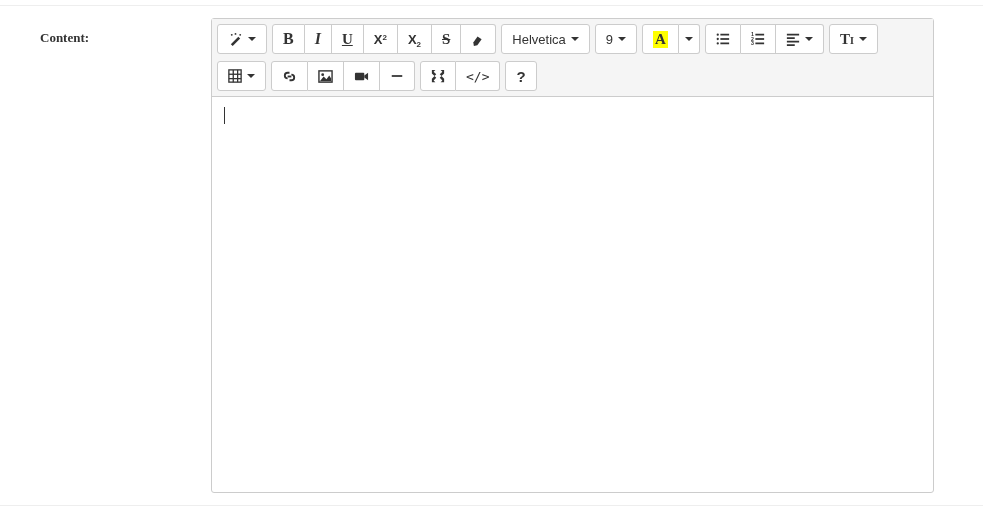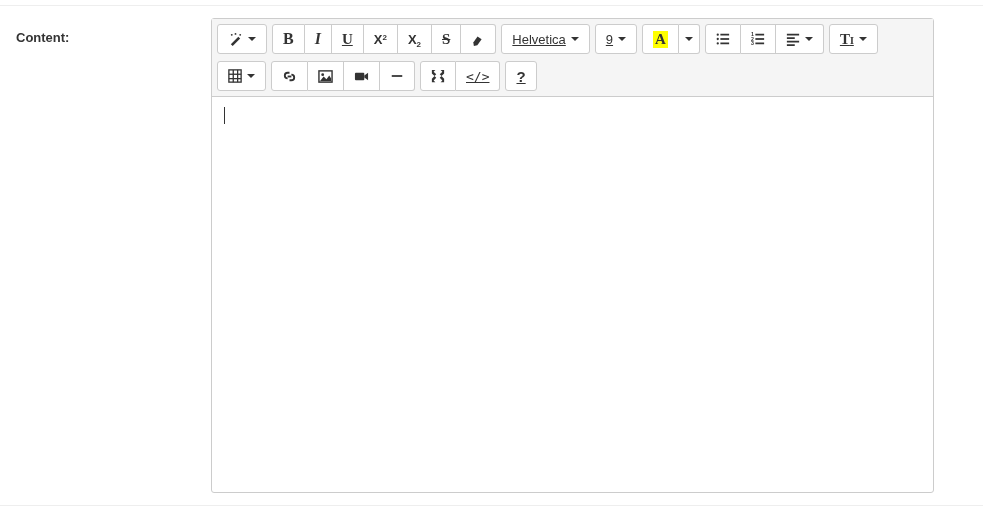--- a/index.html
+++ b/index.html
@@ -14,22 +14,23 @@
 }
 .form-row {
   display: flex;
   border-top: 1px solid #eee;
   border-bottom: 1px solid #eee;
   padding: 12px 0;
   margin-top: 5px;
 }
 .label-col {
   width: 211px;
-  padding-left: 16px;
+  padding-left: 40px;
   padding-top: 10px;
+  font-family: Liberation Serif, serif;
 }
 .form-label {
   font-weight: bold;
   font-size: 13px;
   color: #333;
 }
 .editor-col {
   width: 723px;
 }
 .editor-wrap {
@@ -55,21 +56,21 @@
   background: #fff;
   border: 1px solid #ccc;
   padding: 5px 10px;
   font-size: 13px;
   cursor: pointer;
   color: #333;
   min-height: 30px;
 }
 .btn-group .btn + .btn { border-left: 0; }
 .btn-group .btn:first-child { border-top-left-radius: 3px; border-bottom-left-radius: 3px; }
-.btn-group .btn:last-child  { border-top-right-radius: 3px; border-bottom-right-radius: 3px; text-decoration: underline; }
+.btn-group .btn:last-child  { border-top-right-radius: 3px; border-bottom-right-radius: 3px; }
 .caret {
   display: inline-block;
   width: 0; height: 0;
   border-left: 4px solid transparent;
   border-right: 4px solid transparent;
   border-top: 4px solid #333;
   margin-left: 5px;
   vertical-align: middle;
 }
 .caret.nolm { margin-left: 0; }

